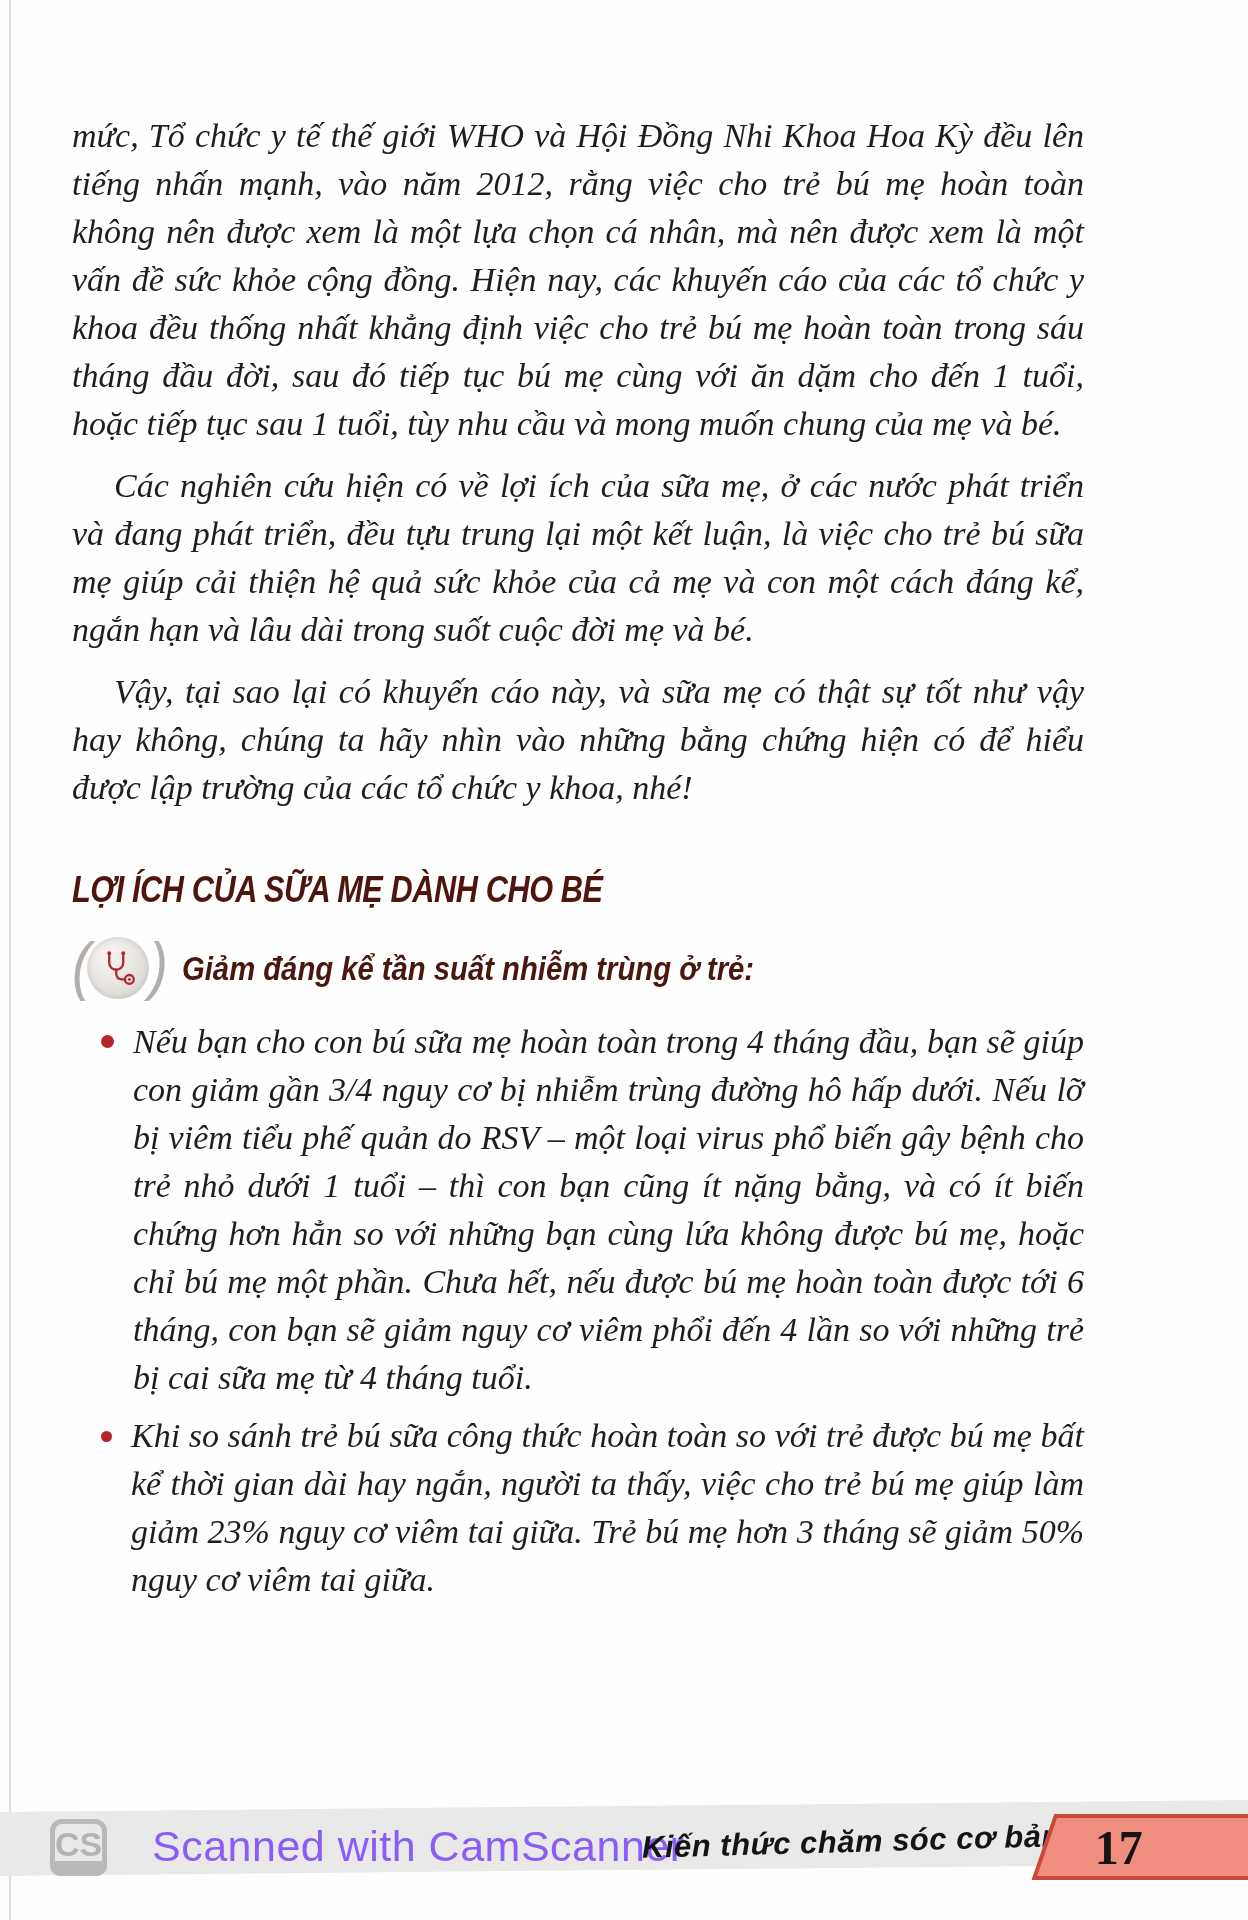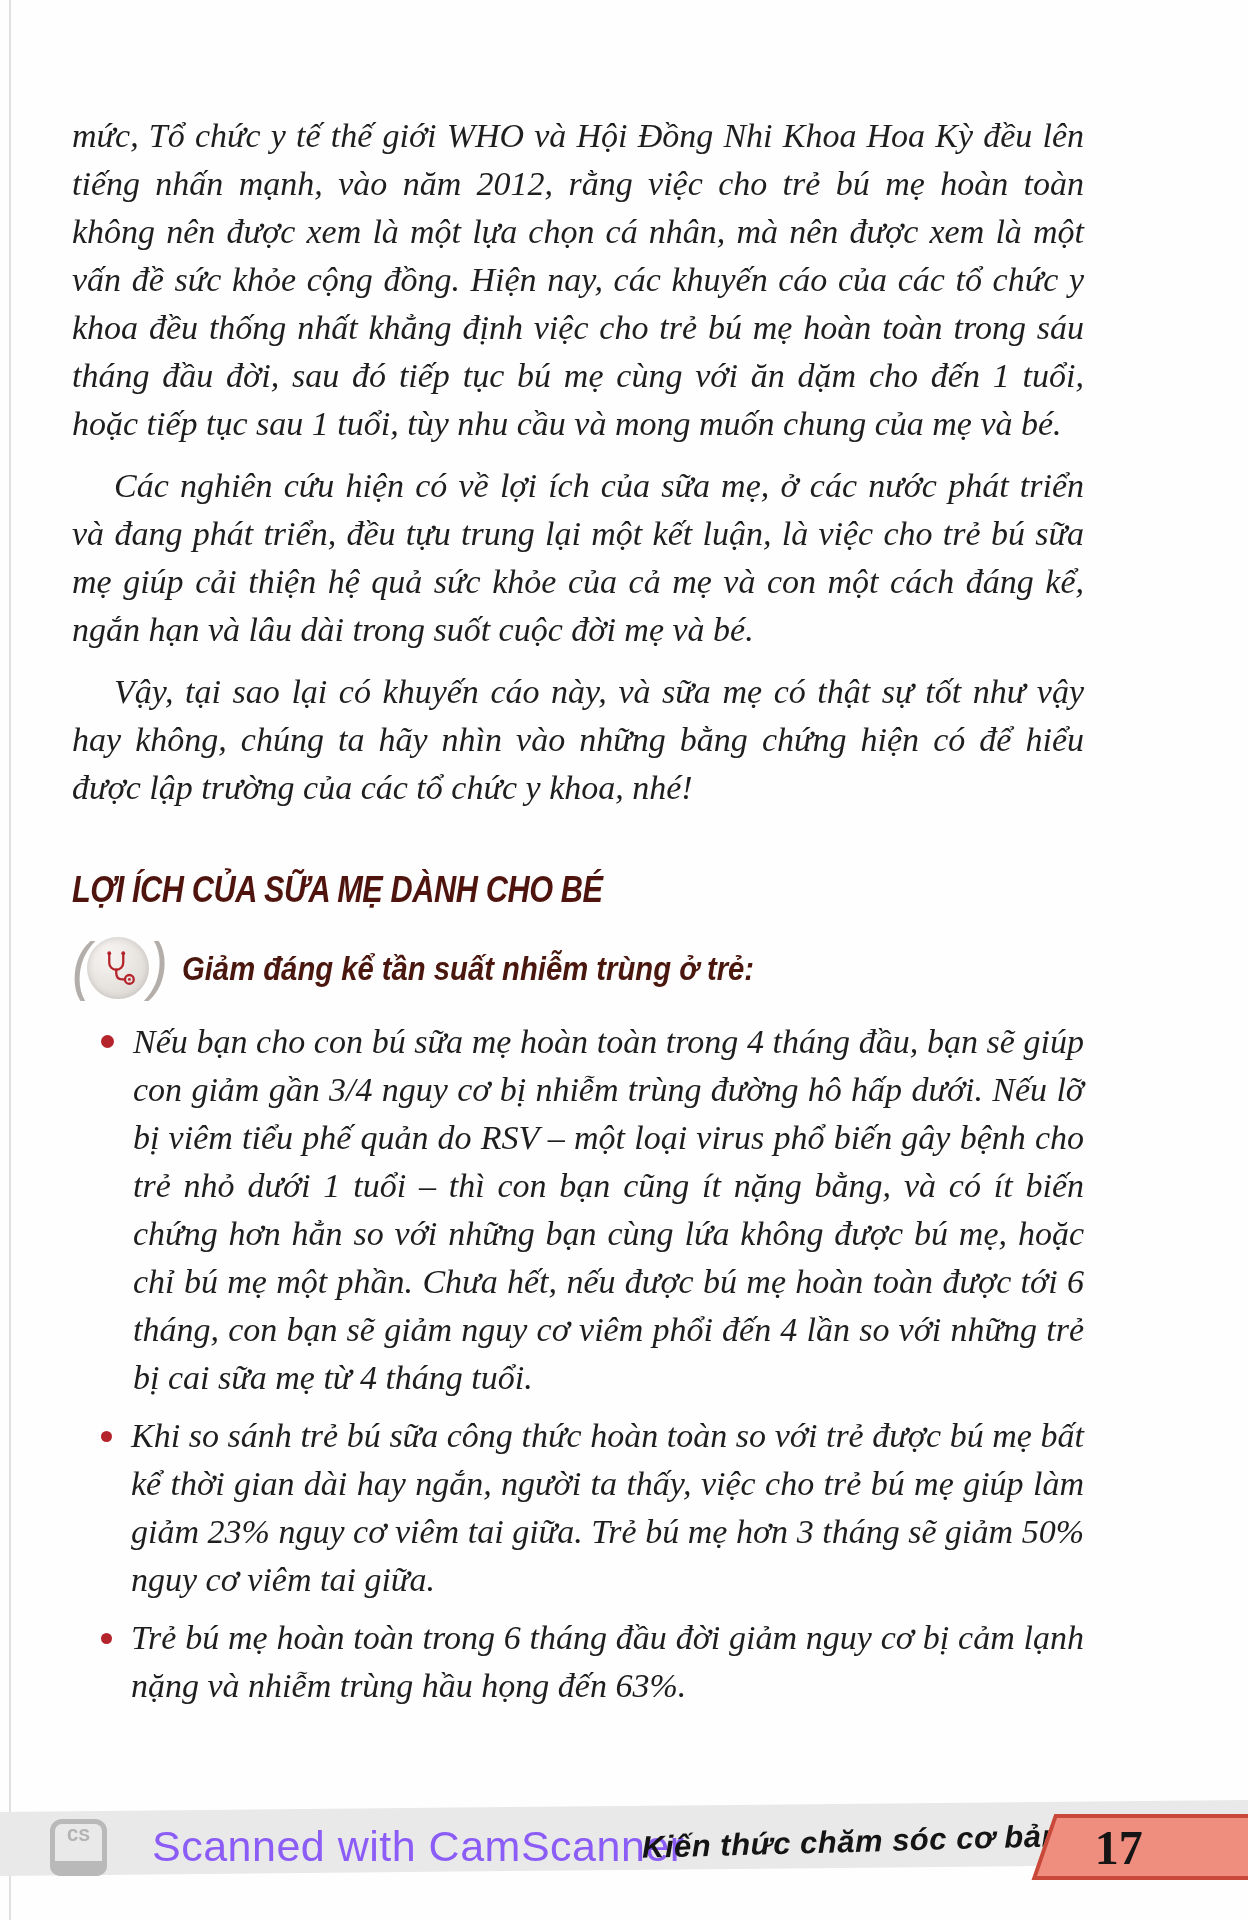--- a/index.html
+++ b/index.html
@@ -67,22 +67,22 @@
     width: 1272px; height: 64px; background: #e9e9e9;
     transform: rotate(-0.55deg); z-index: 1;
   }
   .cs-logo {
     position: absolute; left: 50px; top: 1819px; width: 57px; height: 57px;
     border: 5px solid #b9b9b9; border-radius: 12px; box-sizing: border-box;
     z-index: 2;
   }
   .cs-text {
     position: absolute; top: 1px; left: 0; right: 0; text-align: center;
-    font-family: Liberation Mono, monospace; font-weight: 700;
-    font-size: 19px; color: #b3b3b3;
+    font-family: Liberation Sans, sans-serif; font-weight: 700;
+    font-size: 34px; color: #b3b3b3;
   }
   .cs-base {
     position: absolute; left: -5px; right: -5px; bottom: -5px; height: 15px;
     background: #b9b9b9; border-radius: 3px 3px 10px 10px;
   }
   .watermark {
     position: absolute; left: 152px; top: 1822px; z-index: 2;
     font-family: "Liberation Sans", sans-serif; font-size: 43px; line-height: 48px;
     color: #8b5cf6; letter-spacing: 0.5px; white-space: nowrap;
   }
@@ -138,24 +138,20 @@
 
   <ul class="benefits">
     <li class="benefit">
       <span class="dot"></span>
       <span class="btext">Nếu bạn cho con bú sữa mẹ hoàn toàn trong 4 tháng đầu, bạn sẽ giúp con giảm gần 3/4 nguy cơ bị nhiễm trùng đường hô hấp dưới. Nếu lỡ bị viêm tiểu phế quản do RSV – một loại virus phổ biến gây bệnh cho trẻ nhỏ dưới 1 tuổi – thì con bạn cũng ít nặng bằng, và có ít biến chứng hơn hẳn so với những bạn cùng lứa không được bú mẹ, hoặc chỉ bú mẹ một phần. Chưa hết, nếu được bú mẹ hoàn toàn được tới 6 tháng, con bạn sẽ giảm nguy cơ viêm phổi đến 4 lần so với những trẻ bị cai sữa mẹ từ 4 tháng tuổi.</span>
     </li>
     <li class="benefit">
       <span class="dot"></span>
       <span class="btext">Khi so sánh trẻ bú sữa công thức hoàn toàn so với trẻ được bú mẹ bất kể thời gian dài hay ngắn, người ta thấy, việc cho trẻ bú mẹ giúp làm giảm 23% nguy cơ viêm tai giữa. Trẻ bú mẹ hơn 3 tháng sẽ giảm 50% nguy cơ viêm tai giữa.</span>
     </li>
-    <li class="benefit">
-      <span class="dot"></span>
-      <span class="btext">Trẻ bú mẹ hoàn toàn trong 6 tháng đầu đời giảm nguy cơ bị cảm lạnh nặng và nhiễm trùng hầu họng đến 63%.</span>
-    </li>
   </ul>
 </div>
 
 <div class="footer-band"></div>
 
 <div class="cs-logo">
   <span class="cs-text">CS</span>
   <span class="cs-base"></span>
 </div>
 

